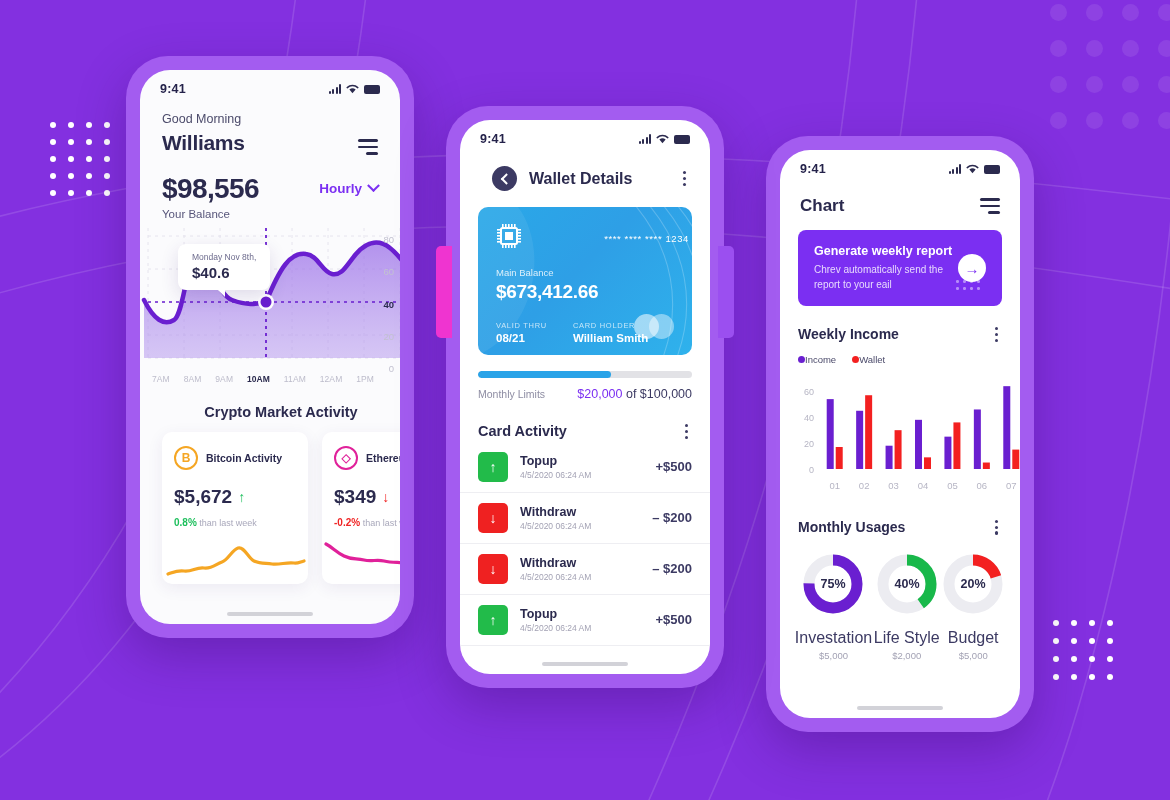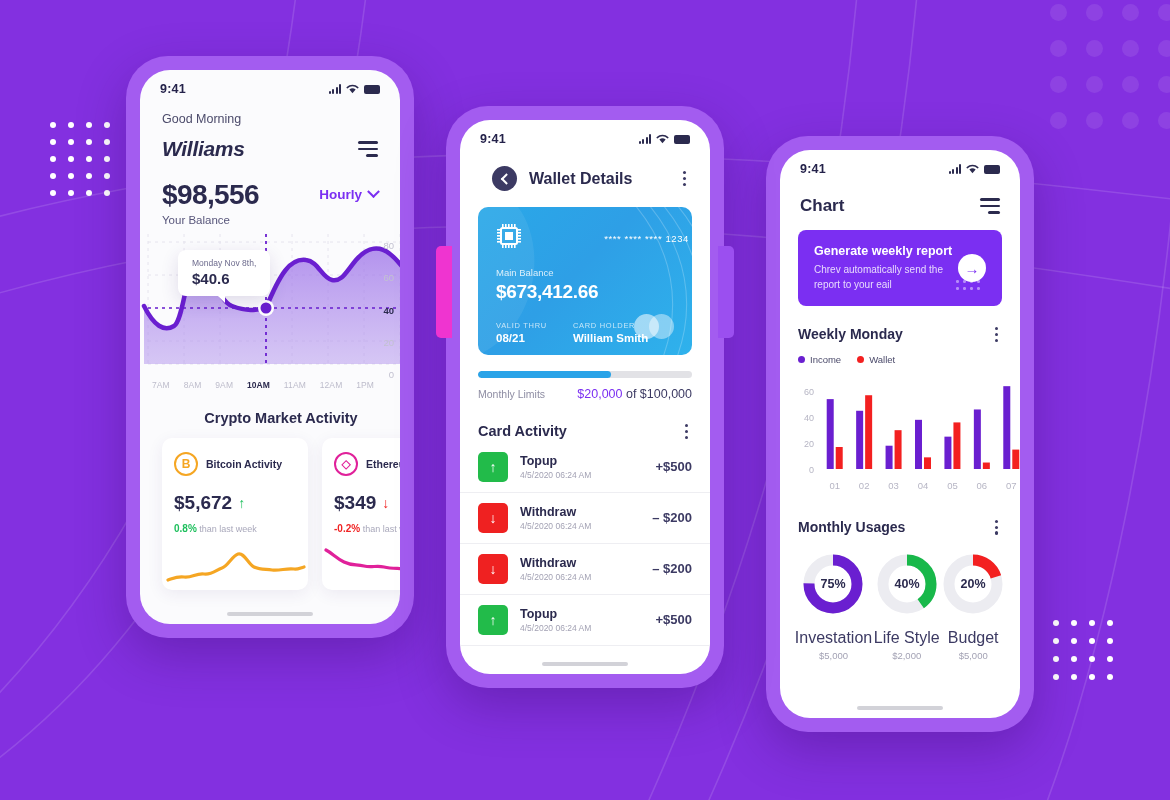--- a/index.html
+++ b/index.html
@@ -56,21 +56,21 @@
   .bars span:nth-child(4) { height: 10px; }
   .batt { width: 16px; height: 9px; border-radius: 2px; background: #2b2a4e; }
   .homebar { position: absolute; bottom: 8px; left: 50%; transform: translateX(-50%);
              width: 86px; height: 4px; border-radius: 3px; background: #d2d2d8; }
 
   
   #phone1 { left: 126px; top: 56px; width: 288px; height: 582px; }
   #phone1 .screen { background: #fbfbfd; }
   .p1-head { padding: 12px 22px 0 22px; }
   .greet { font-size: 12.5px; color: #4b4a6a; }
-  .nameRow { display: flex; align-items: center; justify-content: space-between; margin-top: 11px; font-style: italic; }
+  .nameRow { display: flex; align-items: flex-end; justify-content: space-between; margin-top: 5px; }
   .username { font-size: 21px; font-weight: bold; color: #2b2a4e; letter-spacing: -.3px; }
   .hamb { width: 20px; display: flex; flex-direction: column; gap: 4px; align-items: flex-end; }
   .hamb b { display: block; height: 2.6px; border-radius: 2px; background: #2b2a4e; }
   .hamb b:nth-child(1) { width: 20px; }
   .hamb b:nth-child(2) { width: 20px; }
   .hamb b:nth-child(3) { width: 12px; }
   .balRow { display: flex; align-items: flex-start; justify-content: space-between; margin-top: 18px; }
   .balance { font-size: 28px; font-weight: bold; color: #2b2a4e; letter-spacing: -.6px; }
   .balLabel { font-size: 11.5px; color: #57557a; margin-top: 3px; }
   .period { display: flex; align-items: center; gap: 7px; margin-top: 8px; }
@@ -179,21 +179,21 @@
                 width: 28px; height: 28px; border-radius: 50%; background: #fff;
                 display:flex; align-items:center; justify-content:center;
                 color: #7b2ff2; font-size: 15px; font-weight: bold; }
   .banner .bdots { position: absolute; right: 18px; bottom: 12px; display: grid;
                    grid-template-columns: repeat(4,7px); grid-template-rows: repeat(2,7px); }
   .banner .bdots i { width: 2.6px; height: 2.6px; border-radius: 50%; background: rgba(255,255,255,0.45); display:block; }
 
   .secRow { display:flex; align-items:center; justify-content:space-between; margin: 18px 18px 0 18px; }
   .secRow .t { font-size: 14px; font-weight: bold; color: #2b2a4e; }
   .legend { display:flex; gap: 16px; margin: 9px 18px 0 18px; }
-  .legend .li { display:flex; align-items:center; gap: 5px; font-size: 9.5px; color: #4b4a6a; }
+  .legend .li { display:flex; align-items:center; font-size: 9.5px; color: #4b4a6a; }
   .legend .li i { width: 7px; height: 7px; border-radius: 50%; display:block; }
 
   .barchart { margin: 8px 8px 0 14px; }
   .usages { display:flex; justify-content: space-around; margin: 14px 14px 0 14px; }
   .usage { text-align: center; }
   .usage .ulabel { font-size: 16px; color: #3c3a63; margin-top: 9px; }
   .usage .uamt { font-size: 9.5px; color: #a3a2b4; margin-top: 3px; }
 </style>
 </head>
 <body>
@@ -593,21 +593,21 @@
           <i></i>
           <i></i>
           <i></i>
           <i></i>
           <i></i>
         </span>
       <span class="go">→</span>
     </div>
 
     <div class="secRow">
-      <span class="t">Weekly Monday</span>
+      <span class="t">Weekly Income</span>
       <span class="kebab">
           <i></i>
           <i></i>
           <i></i>
         </span>
     </div>
 
     <div class="legend">
       <span class="li">
           <i id="lgA" style="background: rgb(106, 31, 208);"></i>

